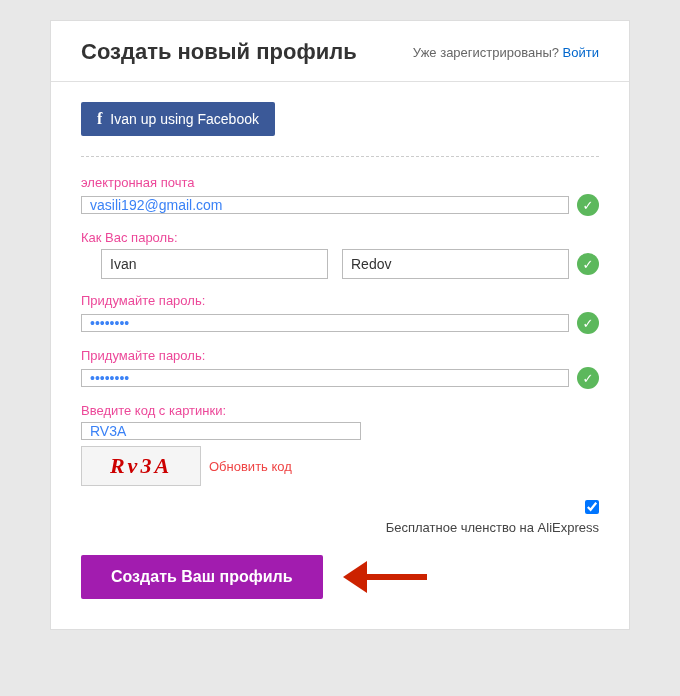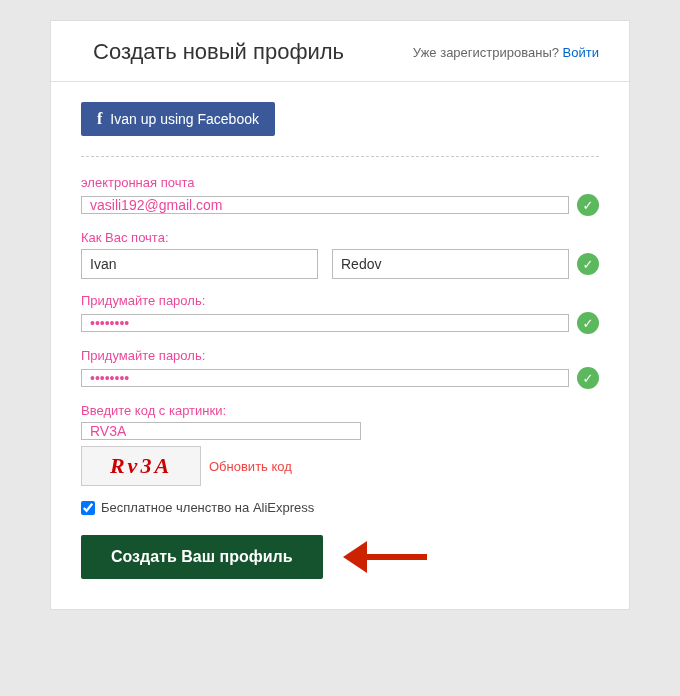--- a/index.html
+++ b/index.html
@@ -21,23 +21,22 @@
     }
     .card-header {
       display: flex;
       align-items: center;
       justify-content: space-between;
       padding: 18px 30px 16px 30px;
       border-bottom: 1px solid #e0e0e0;
     }
     .card-title {
       font-size: 22px;
-      font-weight: normal;
+      font-weight: bold;
       color: #333;
-      margin-left: 12px;
     }
     .already-registered {
       font-size: 13px;
       color: #666;
     }
     .already-registered a {
       color: #0066cc;
       text-decoration: none;
     }
     .card-body {
@@ -83,29 +82,30 @@
     }
     .input-row {
       display: flex;
       align-items: center;
       gap: 8px;
     }
     .form-input {
       border: 1px solid #bbb;
       padding: 0 8px;
       font-size: 14px;
-      color: #ec4899;
+      color: #3b82f6;
       outline: none;
       width: 100%;
     }
     .name-inputs {
       display: flex;
       gap: 14px;
       align-items: center;
       flex: 1;
+      margin-left: 20px;
     }
     .name-input {
       border: 1px solid #bbb;
       padding: 6px 8px;
       font-size: 14px;
       color: #333;
       outline: none;
       width: 50%;
     }
     .check-icon {
@@ -151,36 +151,37 @@
       align-items: center;
       margin-top: 6px;
     }
     .checkbox-row {
       display: flex;
       align-items: flex-end;
       gap: 6px;
       margin-bottom: 20px;
       font-size: 13px;
       color: #444;
+      flex-direction: column;
     }
     .checkbox-row a {
       color: #0066cc;
       text-decoration: none;
     }
     .checkbox-row input[type="checkbox"] {
       width: 14px;
       height: 14px;
     }
     .submit-row {
       display: flex;
       align-items: center;
       gap: 20px;
     }
     .submit-btn {
-      background: #14532d;
+      background: #a21caf;
       color: #fff;
       border: none;
       padding: 13px 30px;
       font-size: 16px;
       font-weight: bold;
       cursor: pointer;
       border-radius: 2px;
       min-width: 220px;
     }
     .arrow-indicator {
@@ -228,21 +229,21 @@
     <div class="form-group">
       <label class="form-label">электронная почта</label>
       <div class="input-row">
         <input type="text" class="form-input" value="vasili192@gmail.com" style="">
         <span class="check-icon">✓</span>
       </div>
     </div>
 
     
     <div class="form-group">
-      <label class="form-label">Как Вас почта:</label>
+      <label class="form-label">Как Вас пароль:</label>
       <div class="input-row">
         <div class="name-inputs">
           <input type="text" class="name-input" value="Ivan" style="">
           <input type="text" class="name-input" value="Redov" style="">
         </div>
         <span class="check-icon">✓</span>
       </div>
     </div>
 
     

